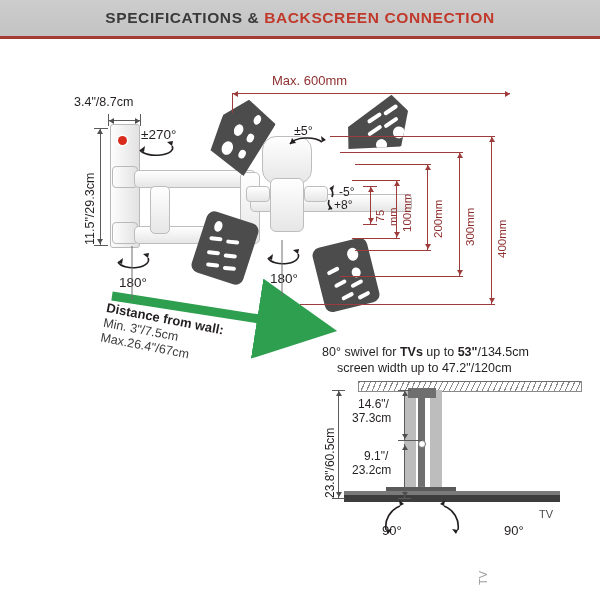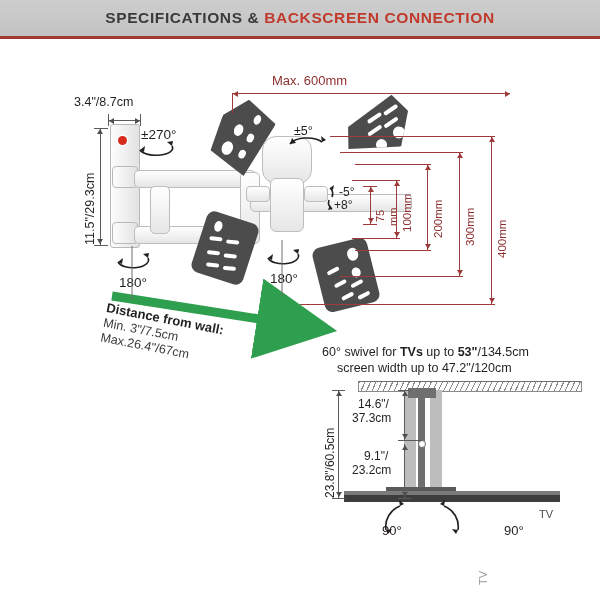--- a/index.html
+++ b/index.html
@@ -196,21 +196,21 @@
 
     <div style="position:absolute;left:108px;top:300px;transform:rotate(11deg);transform-origin:0 0;">
       <div style="font-size:13px;font-weight:bold;color:#231f20;">Distance from wall:</div>
       <div style="font-size:12.5px;color:#3a3a3a;margin-top:1px;">Min. 3"/7.5cm</div>
       <div style="font-size:12.5px;color:#3a3a3a;margin-top:1px;">Max.26.4"/67cm</div>
     </div>
   </div>
 
   <div>
     <div class="lbl blk" style="left:322px;top:346px;font-size:12.5px;">
-      <span>60° swivel for </span><b>TVs</b><span> up to </span><b>53"</b><span>/134.5cm</span>
+      <span>80° swivel for </span><b>TVs</b><span> up to </span><b>53"</b><span>/134.5cm</span>
     </div>
     <div class="lbl blk" style="left:337px;top:362px;font-size:12.5px;">screen width up to 47.2"/120cm</div>
 
     <div style="position:absolute;left:358px;top:381px;width:222px;height:9px;
                 background:repeating-linear-gradient(115deg,#8a8a8a 0 1px,#ffffff 1px 5px);
                 border:1px solid #8a8a8a;"></div>
     <div class="bk bkh" style="left:358px;top:381px;width:222px;background:#6e6e6e;"></div>
 
     <div style="position:absolute;left:404px;top:390px;width:12px;height:106px;background:#bdbdbd;"></div>
     <div style="position:absolute;left:430px;top:390px;width:12px;height:106px;background:#bdbdbd;"></div>

